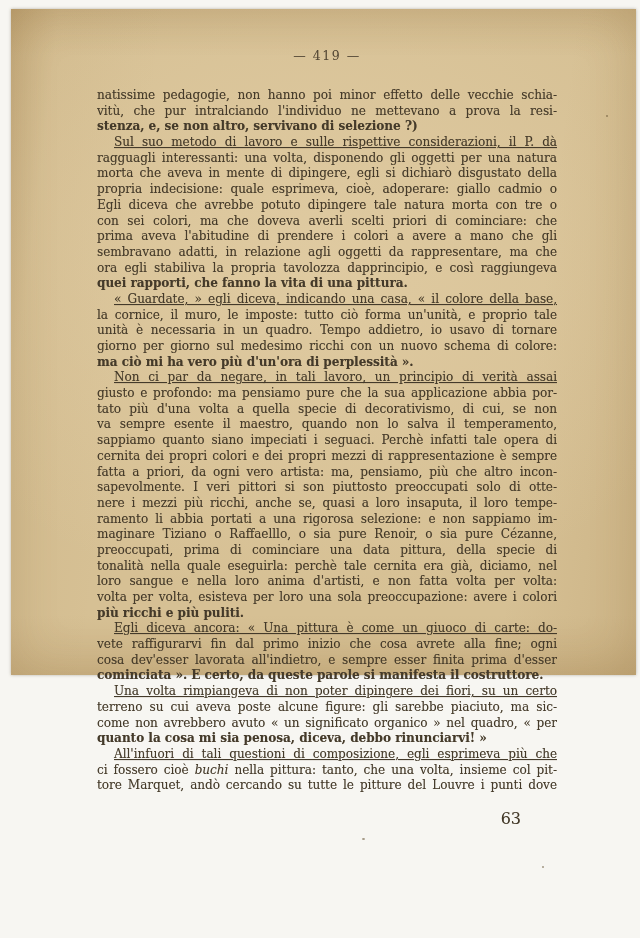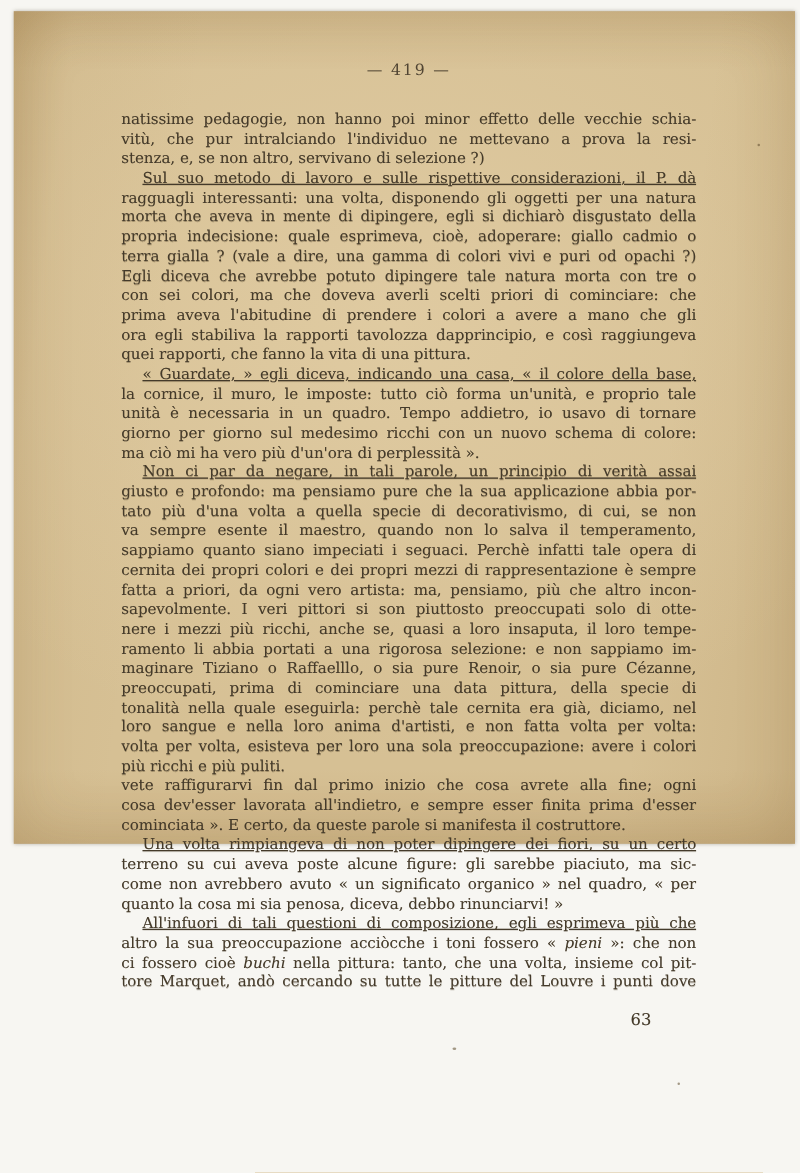--- a/index.html
+++ b/index.html
@@ -41,29 +41,30 @@
     height: 15.7px;
     line-height: 15.7px;
     overflow: hidden;
     text-align: justify;
     text-align-last: justify;
     -moz-text-align-last: justify;
     white-space: normal;
   }
   .line.last {
     text-align-last: left;
+    font-weight: bold;
     -moz-text-align-last: left;
   }
   .line.indent { text-indent: 17px; text-decoration: underline; }
   .line i { font-style: italic; }
   .page-footer {
     position: absolute;
     top: 800px; left: 86px; width: 424px;
     text-align: right;
-    font-size: 13px;
+    font-size: 16px;
     color: var(--ink, #443a2a);
     text-shadow: 0.2px 0.3px 0 rgba(62,48,26,0.35);
   }
   .speck {
     position: absolute;
     width: 3px; height: 2px;
     border-radius: 50%;
     background: rgba(92,74,44,0.55);
   }
   .speck.s1 { left: 351px; top: 829px; }
@@ -77,56 +78,56 @@
   <div class="page-header">— 419 —</div>
 
   <div class="text-block">
       <div class="line">natissime pedagogie, non hanno poi minor effetto delle vecchie schia-</div>
       <div class="line">vitù, che pur intralciando l'individuo ne mettevano a prova la resi-</div>
       <div class="line last">stenza, e, se non altro, servivano di selezione ?)</div>
       <div class="line indent">Sul suo metodo di lavoro e sulle rispettive considerazioni, il P. dà</div>
       <div class="line">ragguagli interessanti: una volta, disponendo gli oggetti per una natura</div>
       <div class="line">morta che aveva in mente di dipingere, egli si dichiarò disgustato della</div>
       <div class="line">propria indecisione: quale esprimeva, cioè, adoperare: giallo cadmio o</div>
-      <div class="line">terra gialla ? (vale a dire, una gamma di colori vivi e puri od opachi ?)</div>
       <div class="line">Egli diceva che avrebbe potuto dipingere tale natura morta con tre o</div>
       <div class="line">con sei colori, ma che doveva averli scelti priori di cominciare: che</div>
       <div class="line">prima aveva l'abitudine di prendere i colori a avere a mano che gli</div>
-      <div class="line">ora egli stabiliva la rapporti tavolozza dapprincipio, e così raggiungeva</div>
+      <div class="line">sembravano adatti, in relazione agli oggetti da rappresentare, ma che</div>
+      <div class="line">ora egli stabiliva la propria tavolozza dapprincipio, e così raggiungeva</div>
       <div class="line last">quei rapporti, che fanno la vita di una pittura.</div>
       <div class="line indent">« Guardate, » egli diceva, indicando una casa, « il colore della base,</div>
       <div class="line">la cornice, il muro, le imposte: tutto ciò forma un'unità, e proprio tale</div>
       <div class="line">unità è necessaria in un quadro. Tempo addietro, io usavo di tornare</div>
       <div class="line">giorno per giorno sul medesimo ricchi con un nuovo schema di colore:</div>
       <div class="line last">ma ciò mi ha vero più d'un'ora di perplessità ».</div>
-      <div class="line indent">Non ci par da negare, in tali parole, un principio di verità assai</div>
+      <div class="line indent">Non ci par da negare, in tali lavoro, un principio di verità assai</div>
       <div class="line">giusto e profondo: ma pensiamo pure che la sua applicazione abbia por-</div>
       <div class="line">tato più d'una volta a quella specie di decorativismo, di cui, se non</div>
       <div class="line">va sempre esente il maestro, quando non lo salva il temperamento,</div>
       <div class="line">sappiamo quanto siano impeciati i seguaci. Perchè infatti tale opera di</div>
       <div class="line">cernita dei propri colori e dei propri mezzi di rappresentazione è sempre</div>
       <div class="line">fatta a priori, da ogni vero artista: ma, pensiamo, più che altro incon-</div>
       <div class="line">sapevolmente. I veri pittori si son piuttosto preoccupati solo di otte-</div>
       <div class="line">nere i mezzi più ricchi, anche se, quasi a loro insaputa, il loro tempe-</div>
       <div class="line">ramento li abbia portati a una rigorosa selezione: e non sappiamo im-</div>
       <div class="line">maginare Tiziano o Raffaelllo, o sia pure Renoir, o sia pure Cézanne,</div>
       <div class="line">preoccupati, prima di cominciare una data pittura, della specie di</div>
       <div class="line">tonalità nella quale eseguirla: perchè tale cernita era già, diciamo, nel</div>
       <div class="line">loro sangue e nella loro anima d'artisti, e non fatta volta per volta:</div>
       <div class="line">volta per volta, esisteva per loro una sola preoccupazione: avere i colori</div>
       <div class="line last">più ricchi e più puliti.</div>
+      <div class="line indent">Egli diceva ancora: « Una pittura è come un giuoco di carte: do-</div>
       <div class="line">vete raffigurarvi fin dal primo inizio che cosa avrete alla fine; ogni</div>
       <div class="line">cosa dev'esser lavorata all'indietro, e sempre esser finita prima d'esser</div>
       <div class="line last">cominciata ». E certo, da queste parole si manifesta il costruttore.</div>
       <div class="line indent">Una volta rimpiangeva di non poter dipingere dei fiori, su un certo</div>
       <div class="line">terreno su cui aveva poste alcune figure: gli sarebbe piaciuto, ma sic-</div>
       <div class="line">come non avrebbero avuto « un significato organico » nel quadro, « per</div>
       <div class="line last">quanto la cosa mi sia penosa, diceva, debbo rinunciarvi! »</div>
       <div class="line indent">All'infuori di tali questioni di composizione, egli esprimeva più che</div>
-      <div class="line">altro la sua preoccupazione acciòcche i toni fossero « <i>pieni</i> »: che non</div>
       <div class="line">ci fossero cioè <i>buchi</i> nella pittura: tanto, che una volta, insieme col pit-</div>
       <div class="line">tore Marquet, andò cercando su tutte le pitture del Louvre i punti dove</div>
     </div>
 
   <div class="page-footer">63</div>
 
   <div class="speck s1"></div>
   <div class="speck s2"></div>
   <div class="speck s3"></div>
 </div>

